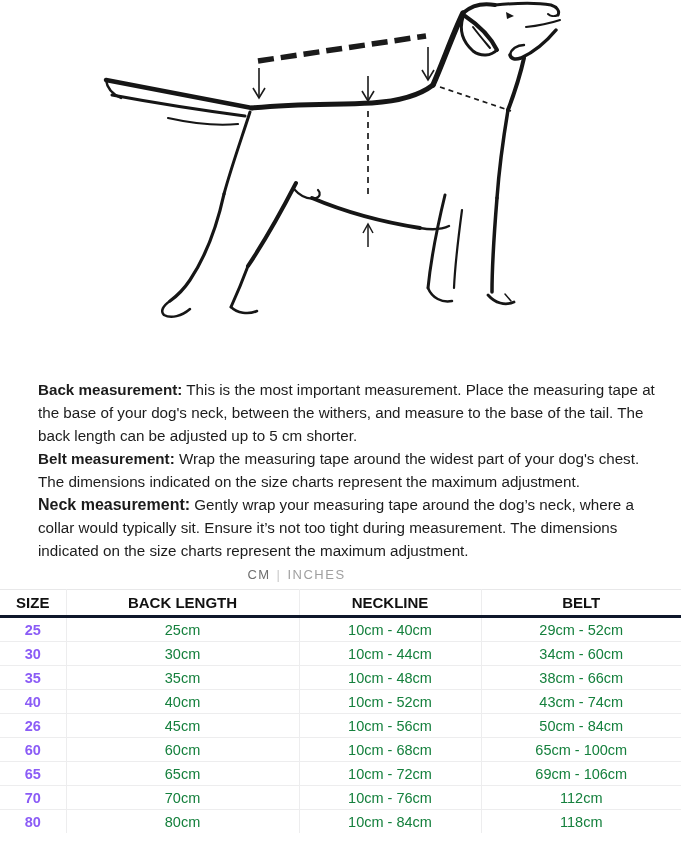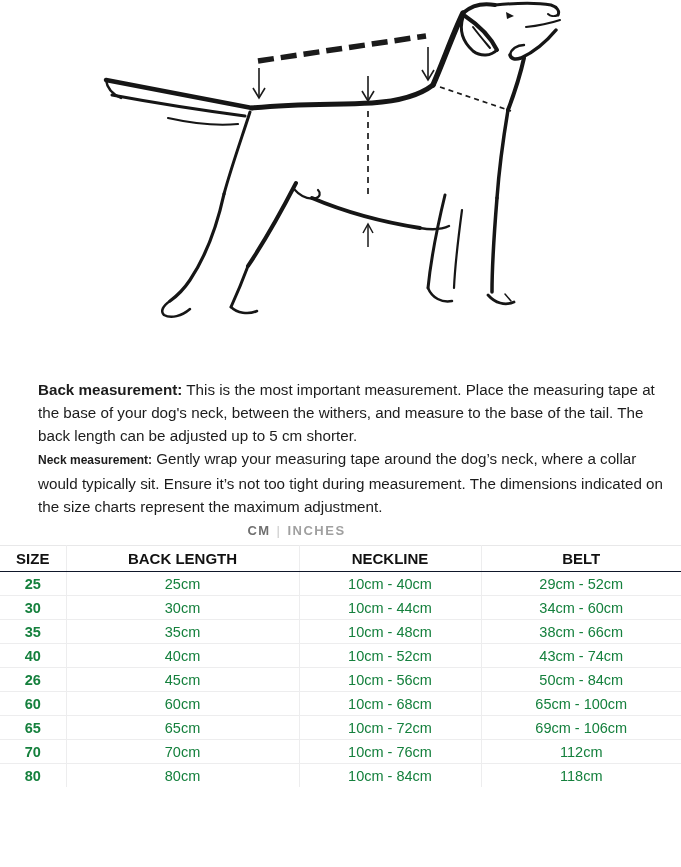--- a/index.html
+++ b/index.html
@@ -10,48 +10,48 @@
   }
   .page{width:593px;height:867px;position:relative;}
 
   
   .illustration{width:681px;height:372px;display:block;}
 
   
   .instructions{padding:6px 18px 0 38px;width:625px;box-sizing:content-box;}
   .instructions p{margin:0;font-size:15.2px;line-height:23px;color:#1c1c1c;}
   .instructions .lbl{font-weight:bold;}
-  .instructions .lbl-small{font-weight:bold;font-size:12px;}
+  .instructions .lbl-small{font-weight:bold;font-size:16px;}
 
   
   .unit-toggle{
     text-align:center;margin:5px 0 7px 0;font-size:13px;letter-spacing:1.5px;
     user-select:none;
   }
-  .unit-toggle .unit{cursor:pointer;padding:0 6px;font-weight:bold;}
+  .unit-toggle .unit{cursor:pointer;padding:0 6px;}
   .unit-active{color:#6f6f6f;}
   .unit-inactive{color:#a0a0a0;}
   .unit-sep{color:#c9c9c9;}
 
   
   table.size-table{
     width:681px;border-collapse:collapse;table-layout:fixed;
     border-top:1px solid #e8e8e9;
   }
   .size-table th{
     font-size:15px;font-weight:bold;text-align:center;
-    padding:4px 0 4px 0;border-bottom:1px solid #0f172a;color:#111;
+    padding:4px 0 4px 0;border-bottom:3px solid #0f172a;color:#111;
   }
   .size-table td{
     font-size:14.5px;text-align:center;padding:3px 0;height:17px;
     border-bottom:1px solid #ededee;color:#15803d;
   }
   .size-table tr:last-child td{border-bottom:none;}
   .size-table th + th, .size-table td + td{border-left:1px solid #ededee;}
-  .size-table td.size-col{font-weight:bold;color:#15803d;}
+  .size-table td.size-col{font-weight:bold;color:#8b5cf6;}
 </style>
 </head>
 <body>
 
 <div class="page">
 
   <svg class="illustration" viewBox="0 0 681 372" aria-hidden="true">
     <g stroke="#161616" fill="none" stroke-linecap="round" stroke-linejoin="round">
 
       <path d="M106,80 C150,88 200,98 252,108" stroke-width="4.5"></path>
@@ -122,20 +122,21 @@
 
       <g stroke-width="1.5">
         <path d="M368,247 L368,225"></path>
           <path d="M363,233 L368,224 L373,233"></path>
       </g>
     </g>
   </svg>
 
   <div class="instructions">
     <p><span class="lbl">Back measurement:</span><span> This is the most important measurement. Place the measuring tape at the base of your dog's neck, between the withers, and measure to the base of the tail. The back length can be adjusted up to 5 cm shorter.</span></p>
+    <p><span class="lbl">Belt measurement:</span><span> Wrap the measuring tape around the widest part of your dog's chest. The dimensions indicated on the size charts represent the maximum adjustment.</span></p>
     <p><span class="lbl-small">Neck measurement:</span><span> Gently wrap your measuring tape around the dog’s neck, where a collar would typically sit. Ensure it’s not too tight during measurement. The dimensions indicated on the size charts represent the maximum adjustment.</span></p>
   </div>
 
   <div class="unit-toggle">
     <span class="unit unit-active">CM</span><span class="unit-sep">|</span><span class="unit unit-inactive">INCHES</span>
   </div>
 
   <table class="size-table">
     <colgroup>
       <col style="width:66px">

